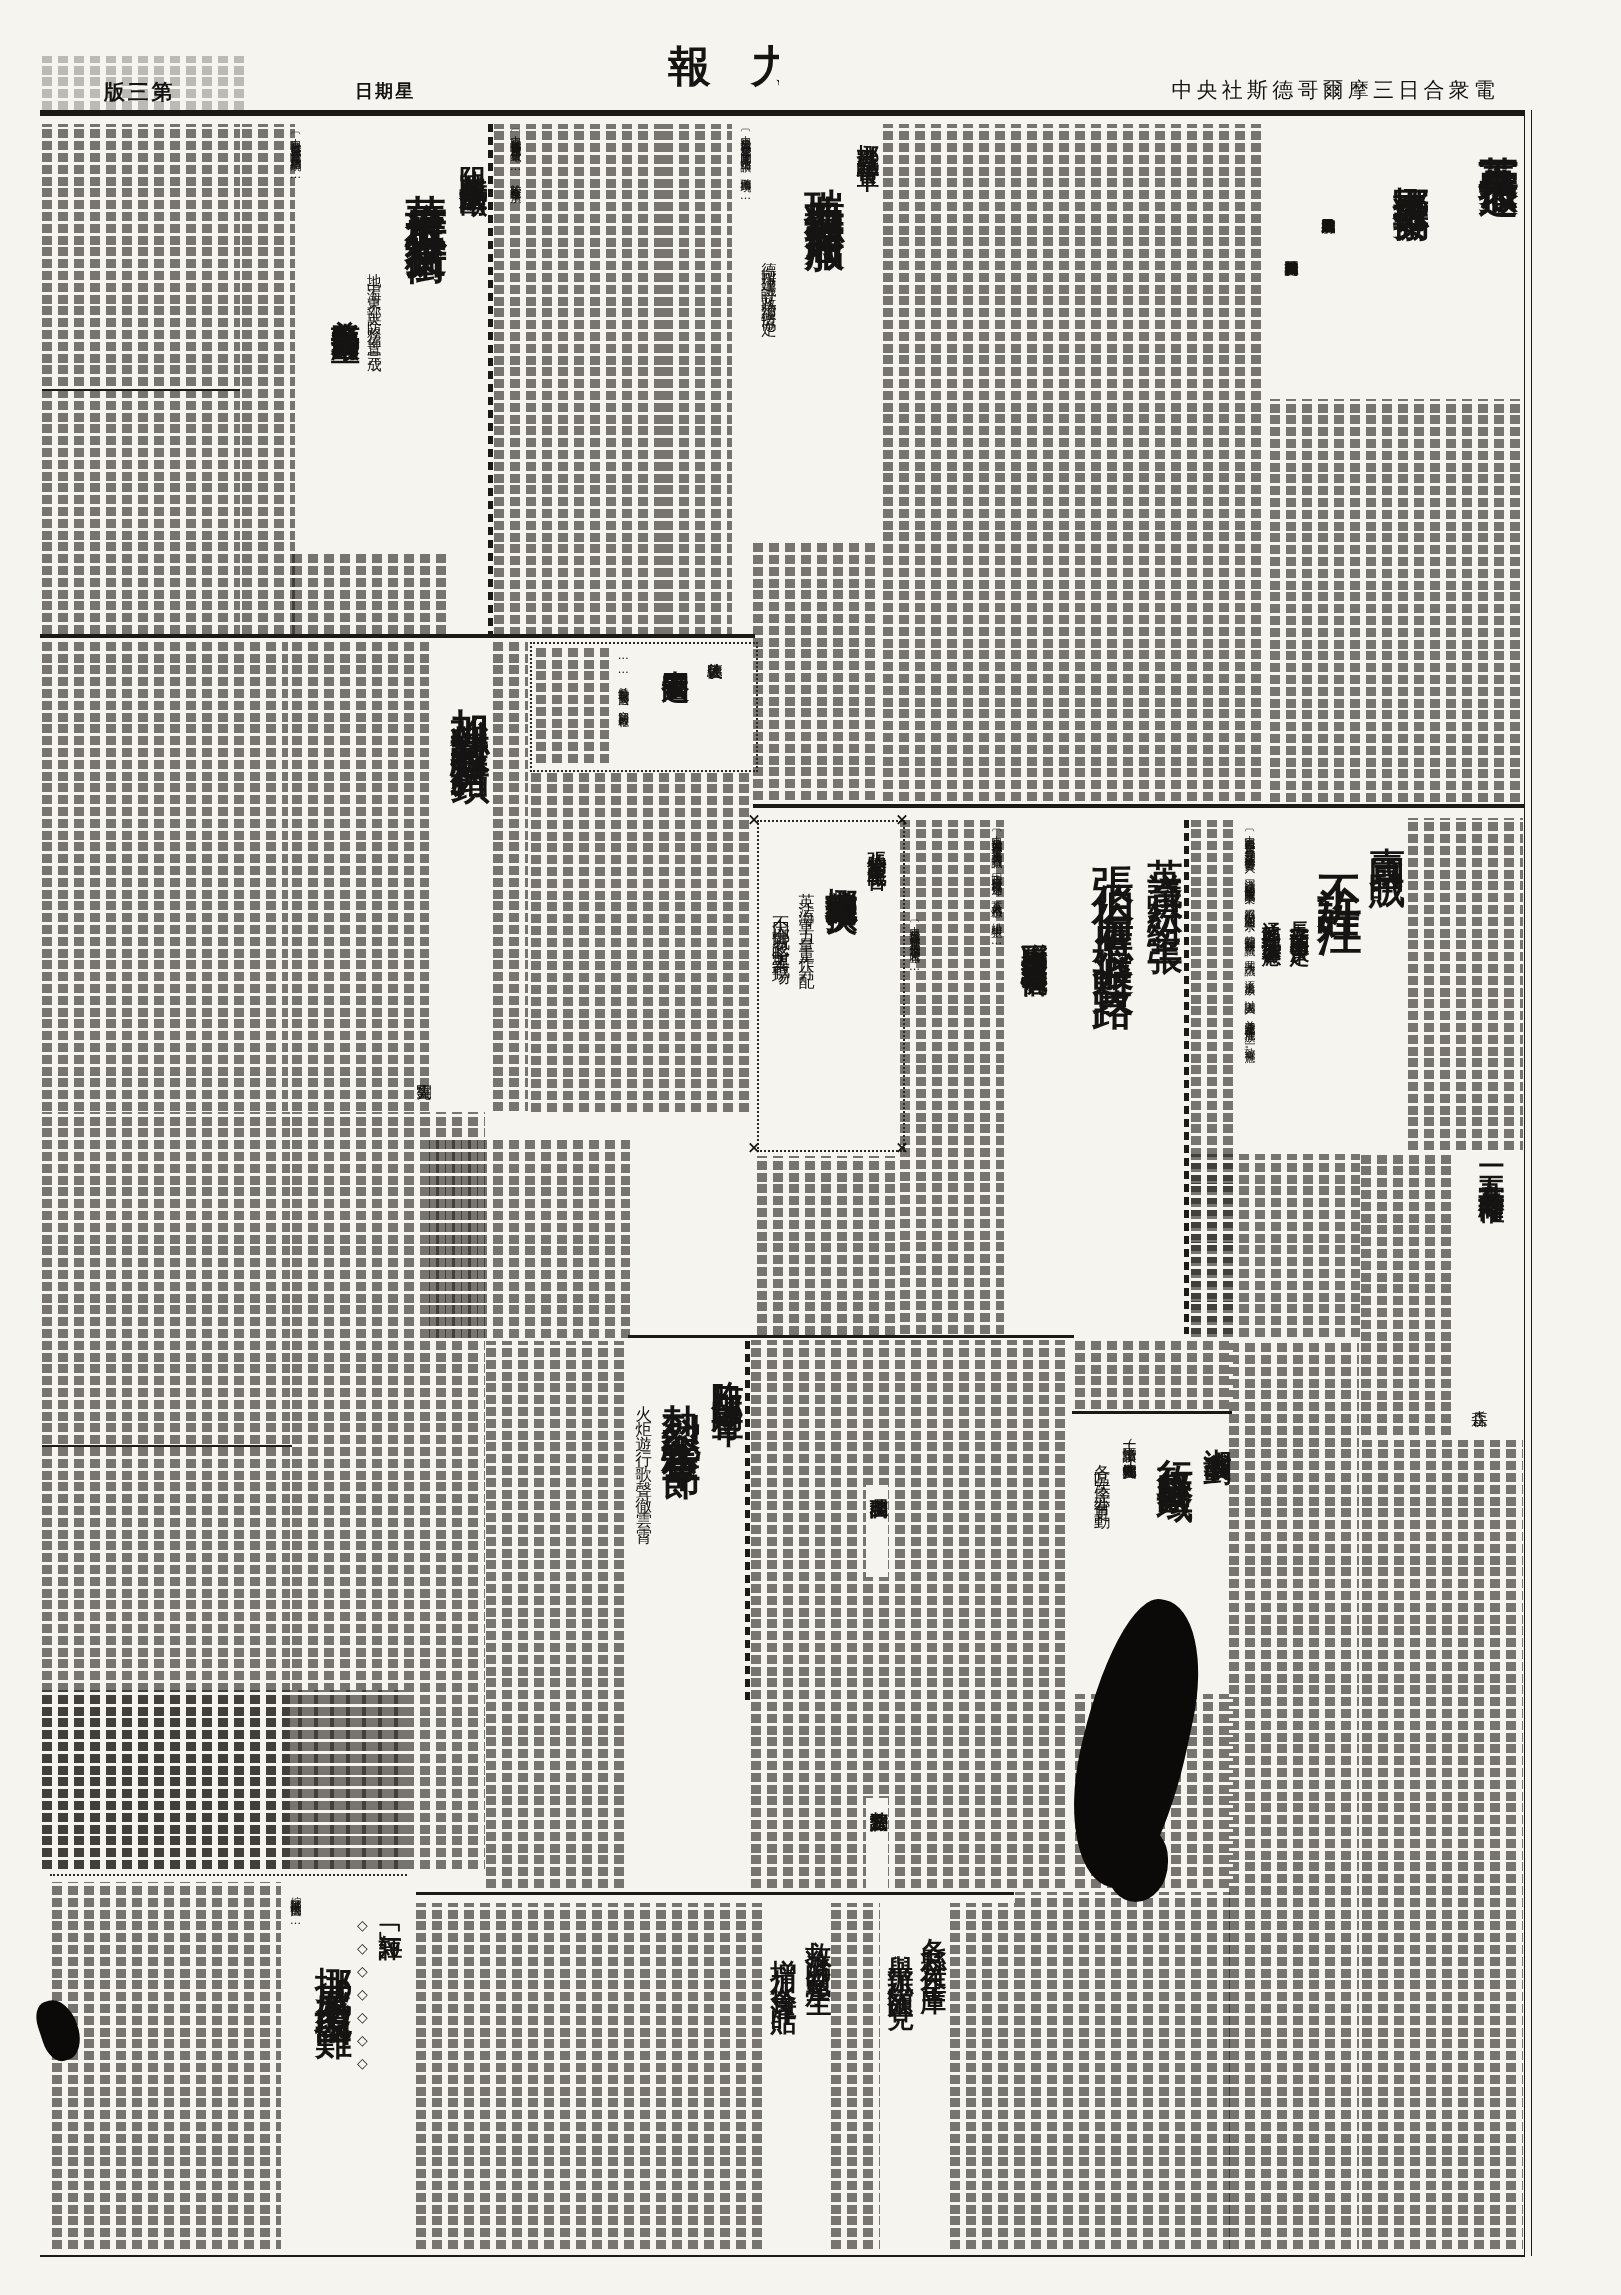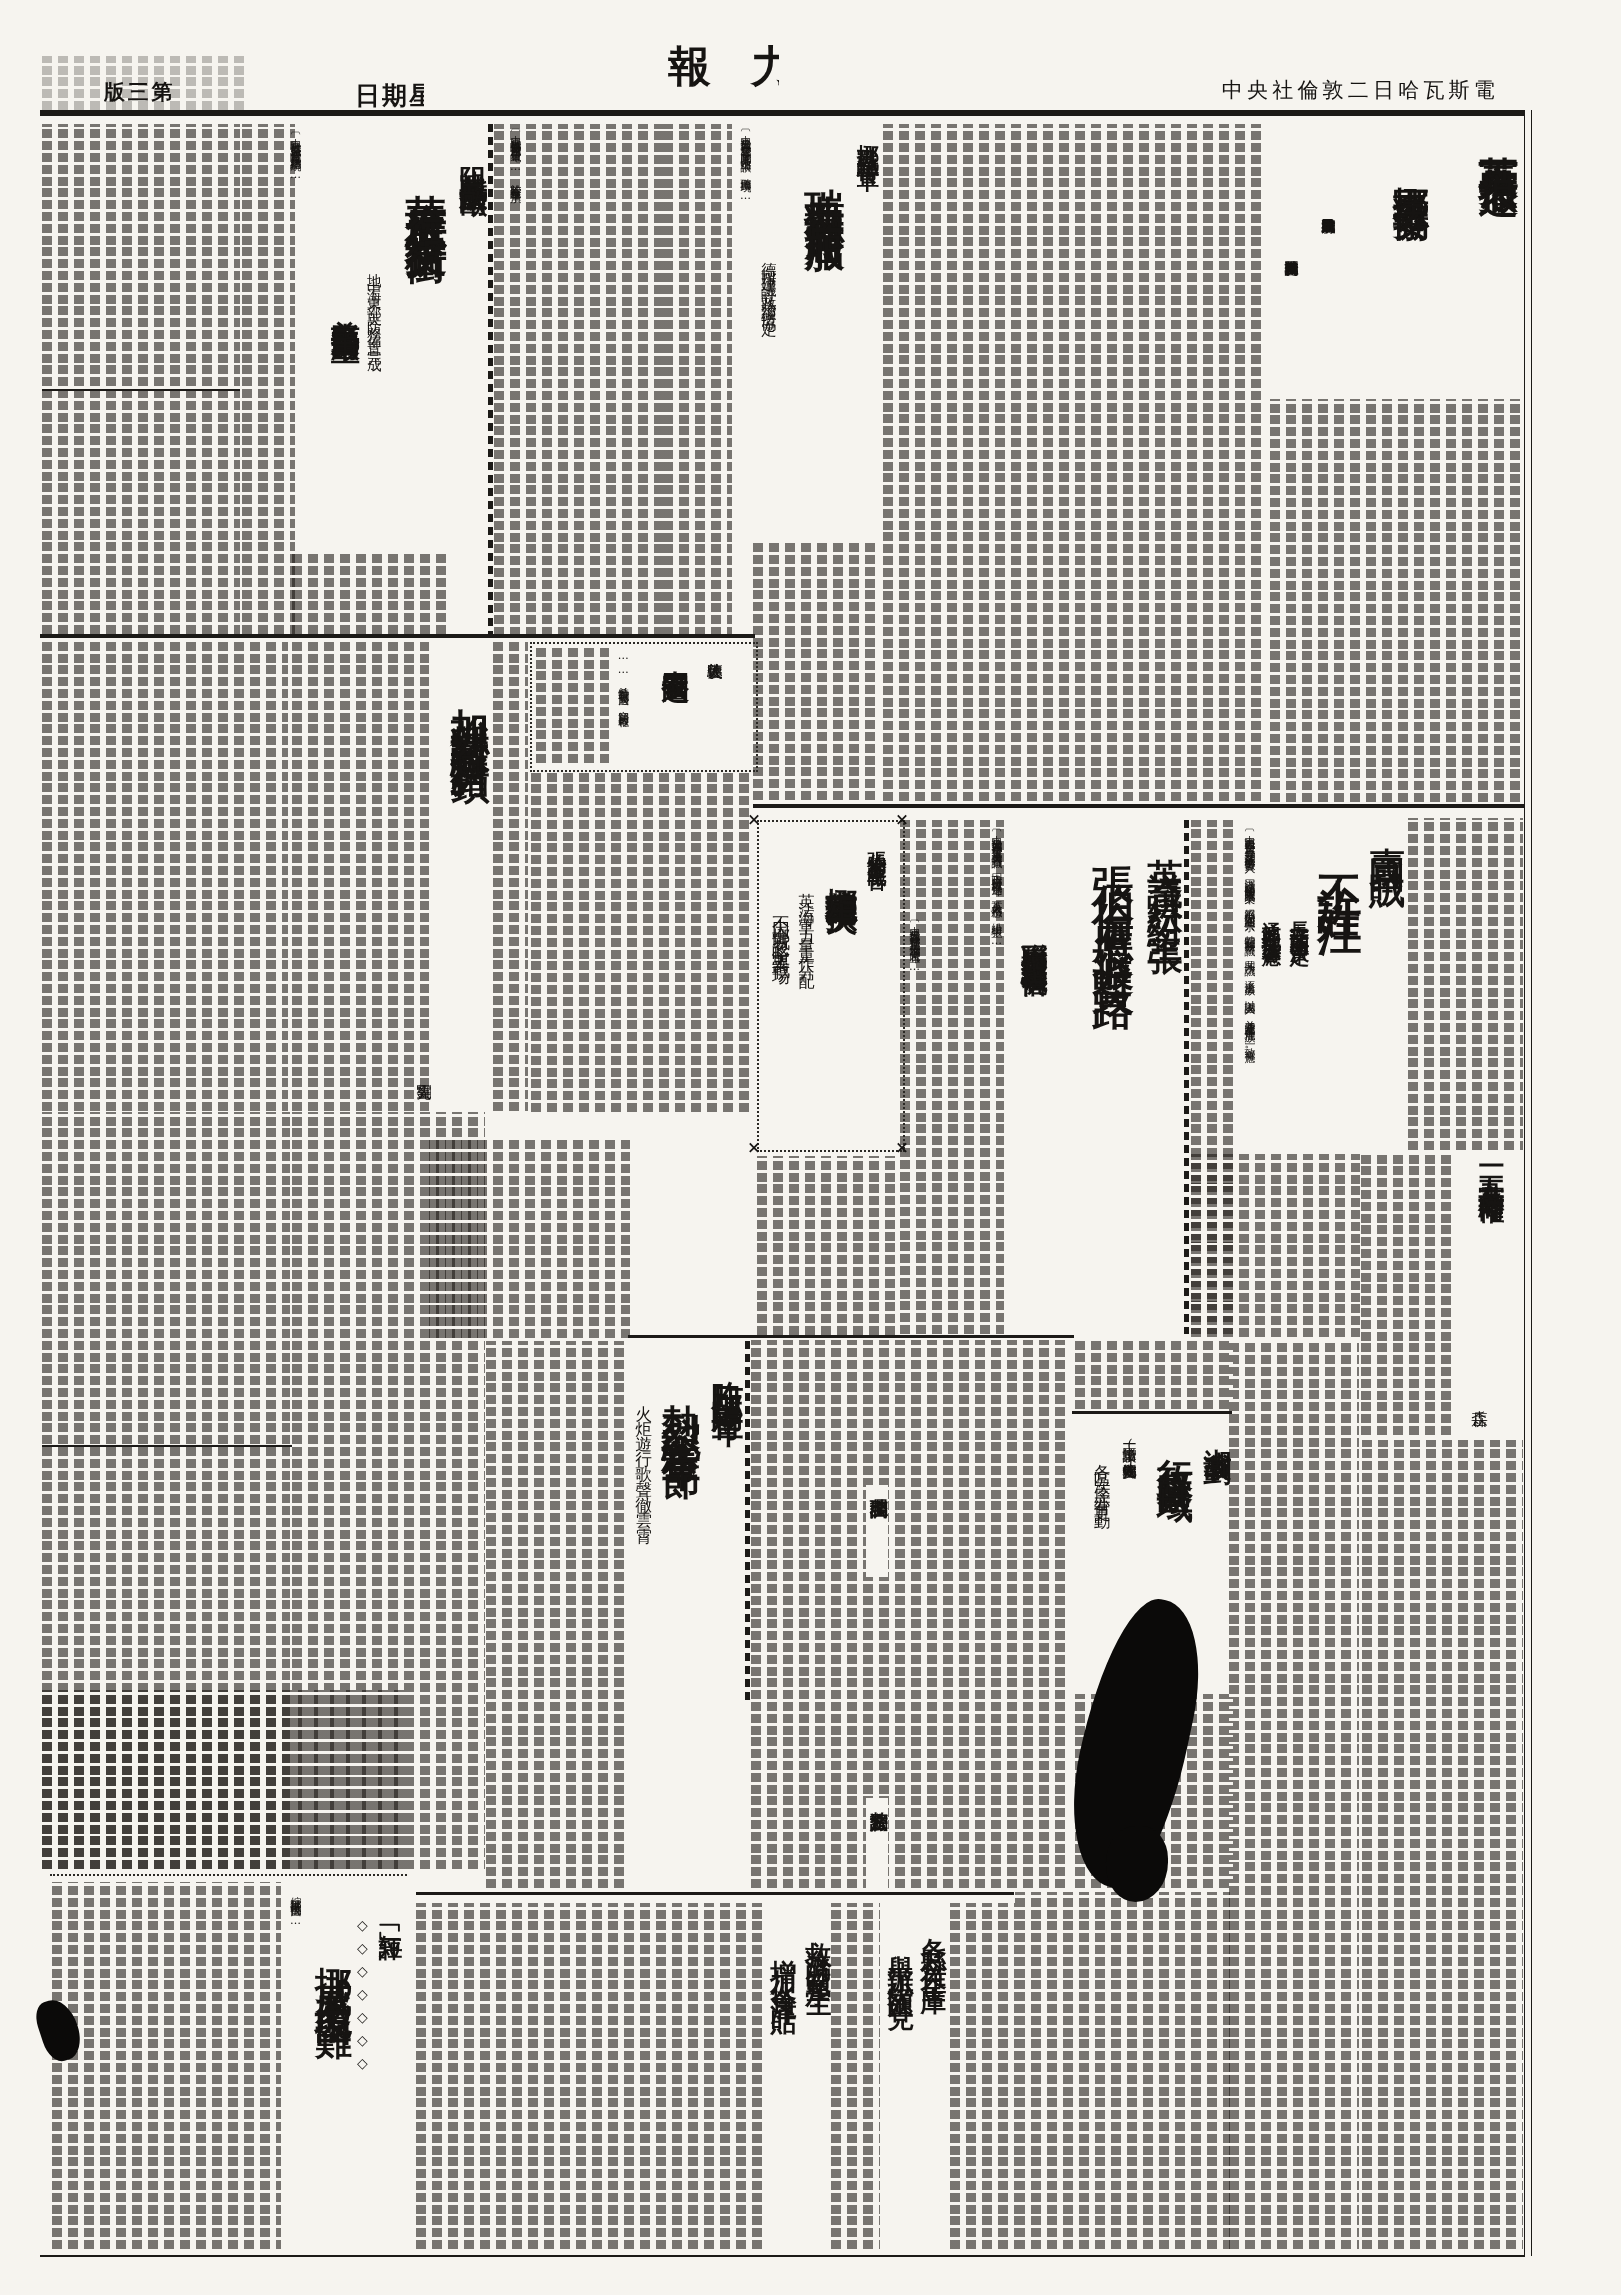--- a/index.html
+++ b/index.html
@@ -23,23 +23,23 @@
   .blot{position:absolute;background:#0b0a09;z-index:5;}
   .lede{font-size:11px;letter-spacing:1.4px;}
 </style>
 </head>
 <body>
 
 <div class="page">
 
   <div class="greek light" style="left:42px;top:56px;width:208px;height:54px;"></div>
   <div class="h b" style="left:104px;top:78px;width:76px;font-size:21px;letter-spacing:2.8px;">版三第</div>
-  <div class="h b" style="left:355px;top:79px;width:69px;font-size:25px;letter-spacing:2.1px;">日期星</div>
+  <div class="h b" style="left:355px;top:79px;width:69px;font-size:18px;letter-spacing:2.1px;">日期星</div>
   <div class="h b" style="left:668px;top:38px;width:111px;font-size:43px;letter-spacing:12.5px;">報 力</div>
-  <div class="h" style="left:1166px;top:76px;width:333px;font-size:21px;letter-spacing:4.2px;text-align:right;">中央社倫敦二日哈瓦斯電</div>
+  <div class="h" style="left:1166px;top:76px;width:333px;font-size:21px;letter-spacing:4.2px;text-align:right;">中央社斯德哥爾摩三日合衆電</div>
   <div class="rule" style="left:40px;top:110px;width:1485px;height:6.2px;"></div>
   <div style="position:absolute;left:1524px;top:110px;width:5.6px;height:2146px;border-left:1.4px solid #1c1a17;border-right:1.4px solid #1c1a17;z-index:2;"></div>
 
   <div class="v b" style="left:1447px;top:124px;width:72px;height:267px;font-size:40px;letter-spacing:4.2px;">英軍突然撤退</div>
   <div class="v b" style="left:1358px;top:158px;width:72px;height:236px;font-size:36px;letter-spacing:3.5px;">挪軍對德妥協</div>
   <div class="v" style="left:1304px;top:208px;width:32px;height:189px;font-size:14px;">挪政府雖對民衆廣播繼續抗戰</div>
   <div class="v" style="left:1267px;top:250px;width:32px;height:194px;font-size:14px;">但認英軍動作減少其勝利機會</div>
   <div class="greek" style="left:1270px;top:399px;width:250px;height:403px;"></div>
   <div class="greek" style="left:883px;top:124px;width:382px;height:677px;"></div>
 

